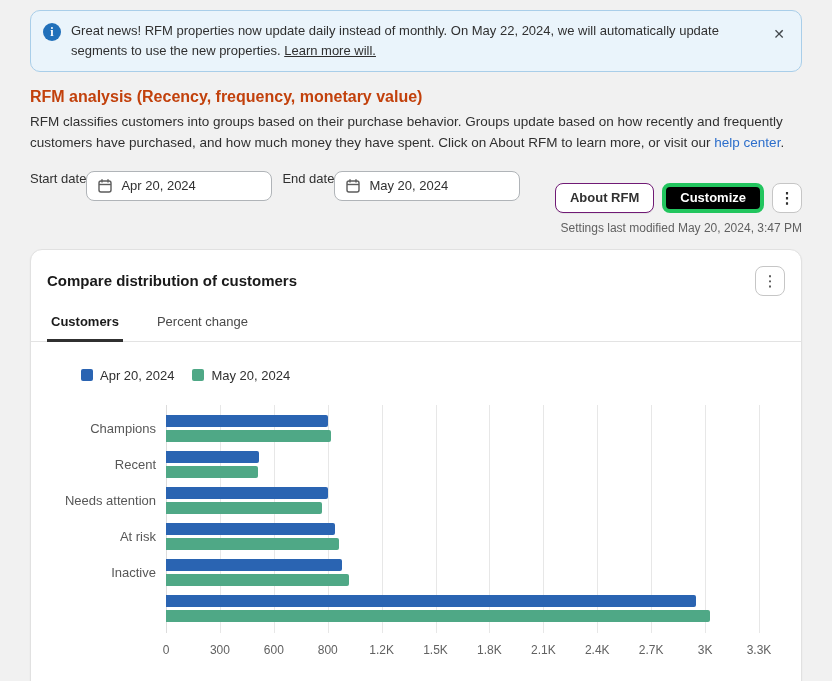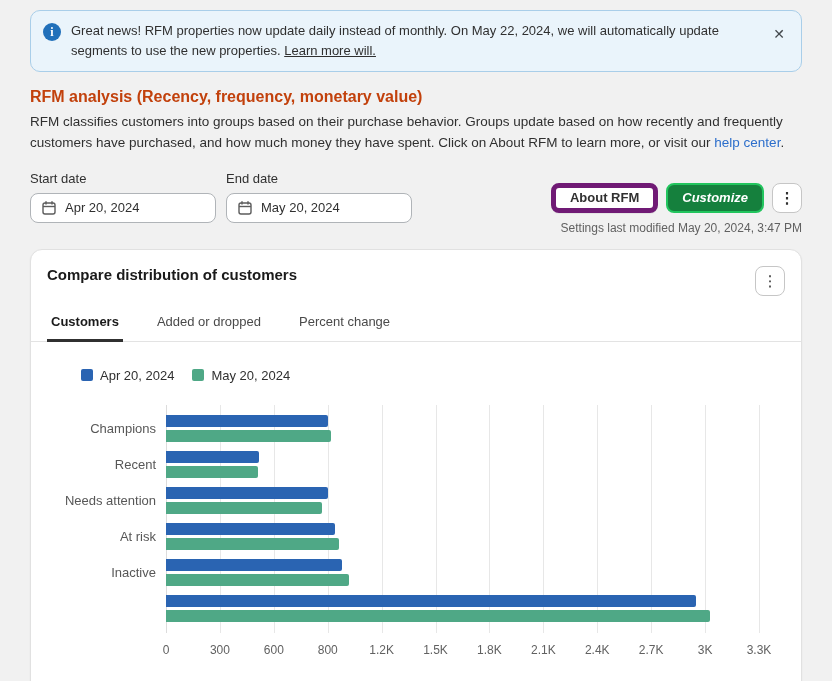--- a/index.html
+++ b/index.html
@@ -69,21 +69,21 @@
     max-width: 790px;
   }
   .text-link { color: #2c6ecb; text-decoration: none; cursor: pointer; }
 
   
   .controls-row {
     display: flex;
     align-items: flex-start;
     margin-top: 18px;
   }
-  .date-group { display: flex; flex-direction: column; margin-right: 10px; }
+  .date-group { display: flex; margin-right: 10px; }
   .date-label { font-size: 13px; color: #303030; margin-bottom: 7px; }
   .date-field {
     display: flex; align-items: center; gap: 8px;
     background: #fff;
     border: 1px solid #b0b4b8;
     border-radius: 8px;
     padding: 6px 10px;
     width: 186px;
     height: 30px;
     font-size: 13px;
@@ -98,29 +98,28 @@
     height: 30px;
     padding: 0 14px;
     font-size: 13px;
     font-weight: 600;
     border-radius: 8px;
     cursor: pointer;
     font-family: "Liberation Sans", sans-serif;
   }
   .btn-secondary {
     background: #ffffff;
-    border: 5px solid #701a75;
+    border: 1px solid #701a75;
     color: #303030;
     box-shadow: 0 1px 0 rgba(0,0,0,.05);
   }
   .btn-primary {
-    background: #15803d;
-    border: 2px solid #22c55e;
+    background: #000000;
+    border: 4px solid #22c55e;
     color: #ffffff;
-    font-style: italic;
   }
   .btn-kebab {
     width: 30px;
     padding: 0;
     background: #fff;
     border: 1px solid #c6c6c6;
     color: #303030;
     font-size: 15px;
     line-height: 1;
   }
@@ -135,20 +134,21 @@
     margin-top: 14px;
     background: #fff;
     border: 1px solid #e1e1e1;
     border-radius: 12px;
     box-shadow: 0 1px 2px rgba(0,0,0,.06);
     padding-top: 16px;
     min-height: 456px;
   }
   .card-header {
     display: flex;
+    align-items: center;
     justify-content: space-between;
     padding: 0 16px;
   }
   .card-title { font-size: 15px; font-weight: 700; color: #1a1a1a; }
   .card-kebab {
     width: 30px; height: 30px;
     background: #fff;
     border: 1px solid #c6c6c6;
     border-radius: 8px;
     font-size: 15px;
@@ -287,21 +287,20 @@
   </div>
 
   <div class="card">
     <div class="card-header">
       <div class="card-title">Compare distribution of customers</div>
       <button class="card-kebab">⋮</button>
     </div>
 
     <div class="tabs">
       <div class="tab active">Customers</div>
-      <div class="tab">Added or dropped</div>
       <div class="tab">Percent change</div>
     </div>
 
     <div class="legend">
       <div class="legend-item">
         <span class="legend-swatch" style="background: rgb(42, 100, 178);"></span>
         <span>Apr 20, 2024</span>
       </div>
       <div class="legend-item">
         <span class="legend-swatch" style="background: rgb(79, 168, 134);"></span>

